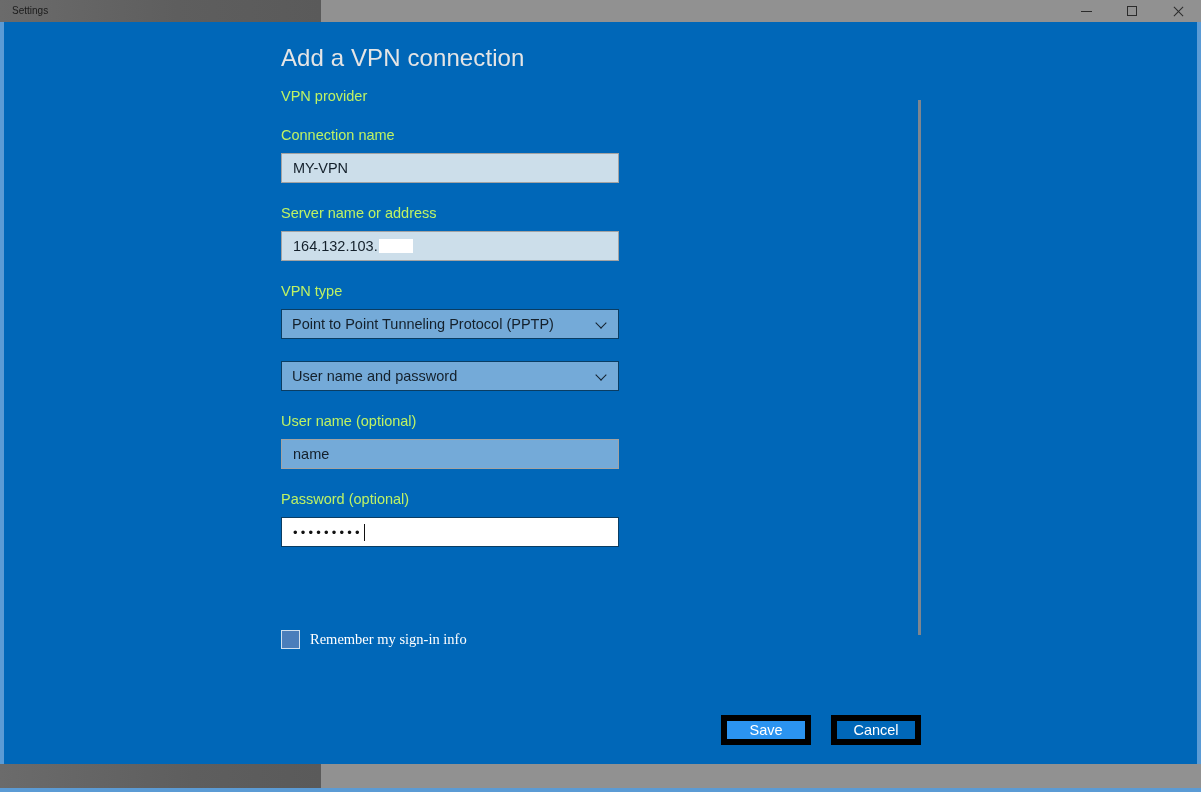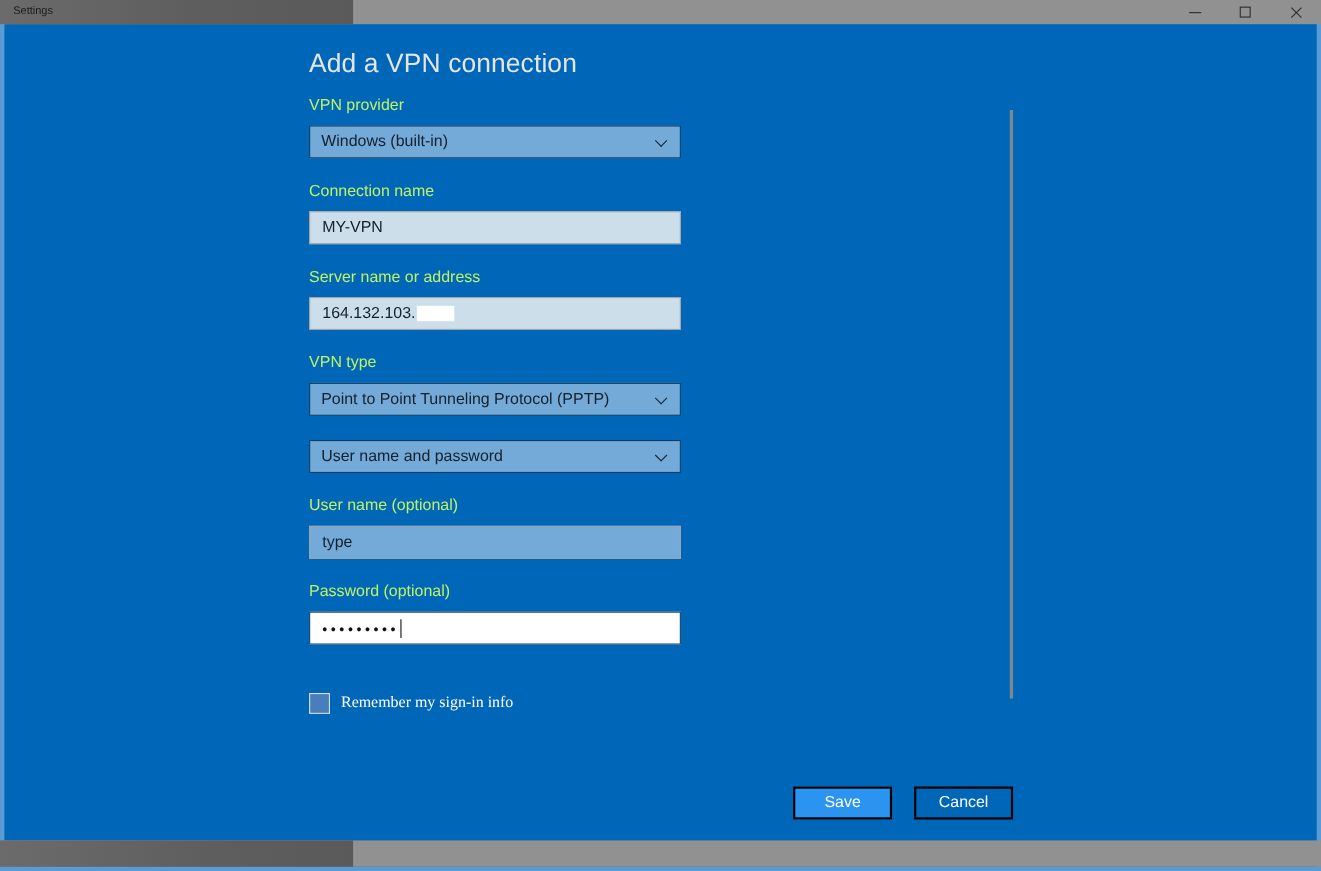--- a/index.html
+++ b/index.html
@@ -307,21 +307,21 @@
   .actions {
     position: absolute;
     left: 721px;
     top: 715px;
     display: flex;
     z-index: 9;
   }
   .btn {
     height: 30px;
     box-sizing: border-box;
-    border: 2px solid #000000;
+    border: 6px solid #000000;
     display: flex;
     align-items: center;
     justify-content: center;
     font-size: 14.5px;
     color: #ffffff;
     cursor: pointer;
     background: transparent;
     font-family: "Liberation Sans", sans-serif;
   }
   .btn-primary {
@@ -360,24 +360,20 @@
   </div>
 
   <div class="content">
 
     <div class="page-title">Add a VPN connection</div>
 
     <div class="form">
 
       <div class="field-group">
         <div class="field-label">VPN provider</div>
-        <div class="combobox">
-          <span class="value">Windows (built-in)</span>
-          <span class="chevron"></span>
-        </div>
       </div>
 
       <div class="field-group">
         <div class="field-label">Connection name</div>
         <div class="textbox" placeholder="">
           <span class="value">MY-VPN</span>
         </div>
       </div>
 
       <div class="field-group">
@@ -401,21 +397,21 @@
       <div class="field-group">
         <div class="combobox">
           <span class="value">User name and password</span>
           <span class="chevron"></span>
         </div>
       </div>
 
       <div class="field-group">
         <div class="field-label">User name (optional)</div>
         <div class="textbox tinted" placeholder="">
-          <span class="value">type</span>
+          <span class="value">name</span>
         </div>
       </div>
 
       <div class="field-group">
         <div class="field-label">Password (optional)</div>
         <div class="textbox focused" placeholder="">
           <span class="value">
             <span class="pwd-dots">•••••••••</span>
               <span class="caret"></span>
           </span>

